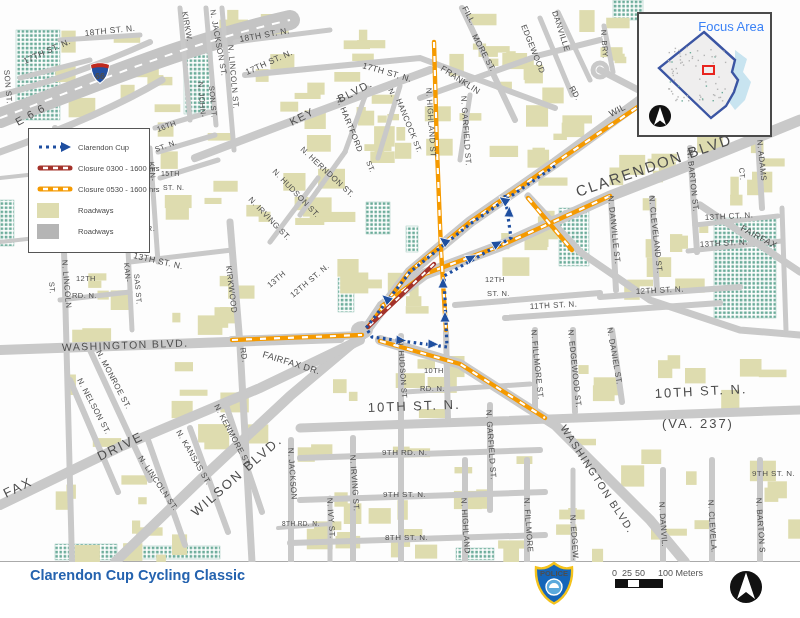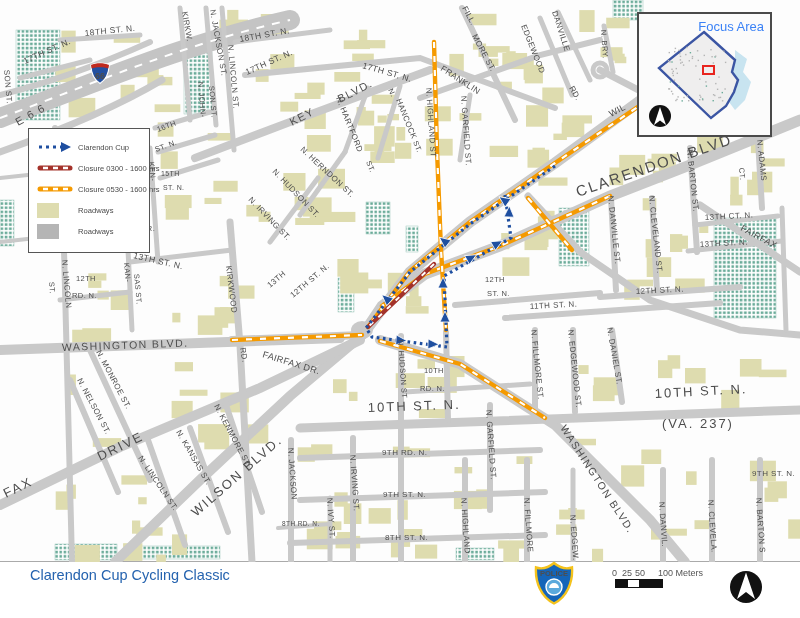--- a/index.html
+++ b/index.html
@@ -10,21 +10,21 @@
   svg text{fill:#4d4d4d;}
   .legend{position:absolute;left:28px;top:128px;width:122px;background:#fff;border:1.5px solid #555;padding:7px 6px 10px 8px;z-index:5;}
   .legend-row{display:flex;align-items:center;height:20px;margin:1px 0;}
   .legend-sym{width:36px;flex:0 0 36px;display:flex;align-items:center;}
   .legend-label{font-size:7.6px;color:#4a4a4a;margin-left:5px;white-space:nowrap;}
   .sw-bld{width:22px;height:15px;background:#dedcaf;}
   .sw-road{width:22px;height:15px;background:#b5b5b5;}
   .inset{position:absolute;left:637px;top:12px;width:135px;height:125px;background:#fbfbfb;border:2px solid #4a4a4a;z-index:5;}
   .inset-title{position:absolute;right:6px;top:5px;font-size:13px;color:#3b82f6;z-index:2;}
   .footer{position:absolute;left:0;top:563px;width:800px;height:55px;background:#fff;}
-  .map-title{position:absolute;left:30px;color:#2563af;font-weight:normal;font-size:14.5px;white-space:nowrap;}
+  .map-title{position:absolute;left:30px;color:#2563af;font-weight:bold;font-size:14.5px;white-space:nowrap;}
   .scale-area{position:absolute;left:612px;top:568px;width:130px;height:26px;font-size:9px;color:#555;}
   .scale-tick{position:absolute;top:0;}
   .scale-bar{position:absolute;top:11px;left:3px;height:9px;border:1px solid #111;display:flex;}
   .seg{height:100%;}
   .badge{position:absolute;left:534px;top:561px;width:40px;height:44px;}
   .north{position:absolute;left:728px;top:569px;width:36px;height:36px;}
 </style>
 </head>
 <body>
 

